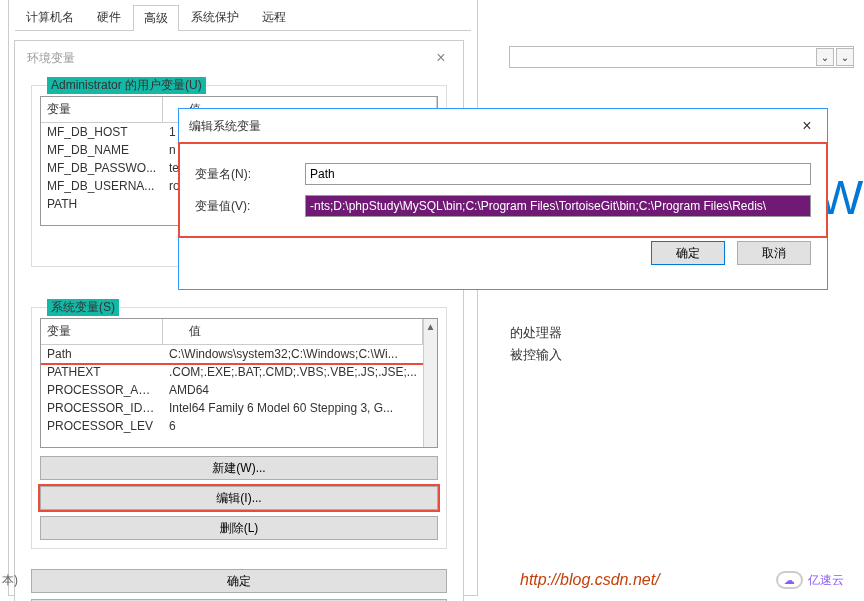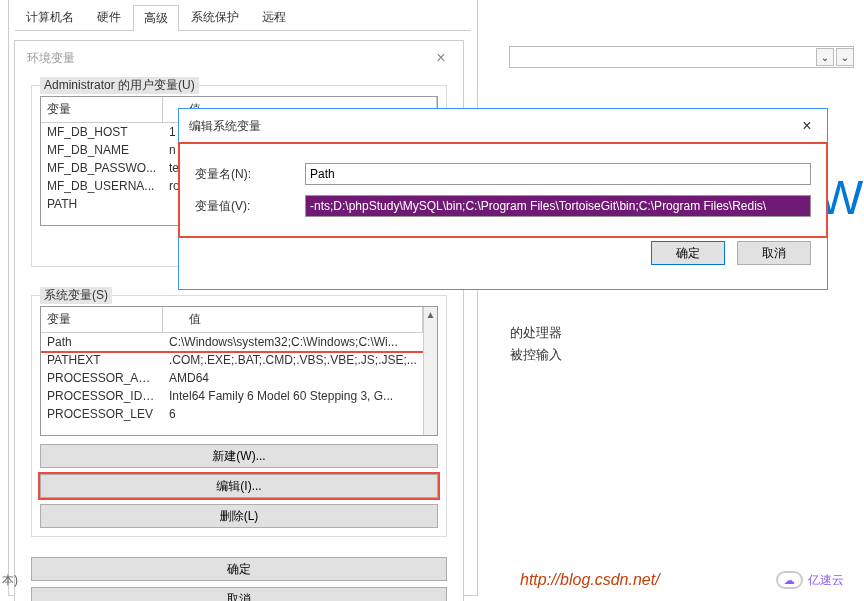--- a/index.html
+++ b/index.html
@@ -14,21 +14,21 @@
       overflow: hidden;
     }
     .win { background: #fff; border: 1px solid #ccc; position: absolute; }
     .tabs { display: flex; border-bottom: 1px solid #ccc; margin: 4px 6px 0; }
     .tab { padding: 4px 10px; cursor: pointer; border: 1px solid transparent; border-bottom: none; margin-right: 1px; }
     .tab.active { background: #fff; border-color: #ccc; position: relative; top: 1px; }
     .env-var-win { left: 14px; top: 40px; width: 450px; height: 576px; }
     .dlg-title { padding: 8px 12px; color: #999; display: flex; justify-content: space-between; align-items: center; }
     .close-x { font-size: 16px; color: #888; cursor: pointer; width: 20px; text-align: center; }
     .group { border: 1px solid #ddd; margin: 10px 16px; padding: 10px 8px 8px; position: relative; }
-    .group-title { position: absolute; top: -9px; left: 8px; background: #e5e5e5; padding: 0 4px; }
+    .group-title { position: absolute; top: -9px; left: 15px; background: #14b8a6; padding: 0 4px; }
     .tbl { border: 1px solid #999; width: 100%; height: 130px; overflow: hidden; }
     .tbl-head { display: flex; border-bottom: 1px solid #ccc; background: #fff; gap: 20px; }
     .tbl-head > div { padding: 4px 6px; border-right: 1px solid #ccc; }
     .tbl-body { overflow-y: auto; height: 104px; position: relative; }
     .row { display: flex; padding: 2px 0; cursor: pointer; }
     .cell1 { width: 122px; padding: 0 6px; white-space: nowrap; overflow: hidden; text-overflow: ellipsis; }
     .cell2 { flex: 1; padding: 0 6px; white-space: nowrap; overflow: hidden; text-overflow: ellipsis; }
     .scrollbar-sys { width: 16px; background: #f0f0f0; border-left: 1px solid #ccc; }
     .btn-row { display: flex; justify-content: flex-end; gap: 6px; margin-top: 8px; flex-direction: column; }
     .btn { min-width: 74px; height: 24px; border: 1px solid #adadad; background: #e1e1e1; cursor: pointer; font-size: 12px; padding: 0 3px; font-family: inherit; }
@@ -98,21 +98,21 @@
             <div class="cell1">PATH</div>
             <div class="cell2"></div>
           </div>
       </div>
     </div>
     <div class="btn-row">
       <button class="btn" style="visibility:hidden"></button>
     </div>
   </div>
 
-  <div class="group" style="margin-top:28px">
+  <div class="group" style="margin-top:40px">
     <div class="group-title">系统变量(S)</div>
     <div class="tbl" style="display:flex">
       <div style="flex:1">
         <div class="tbl-head">
           <div class="cell1">变量</div>
           <div class="cell2">值</div>
         </div>
         <div class="tbl-body">
           <div class="row hl-red-thick">
               <div class="cell1">Path</div>

